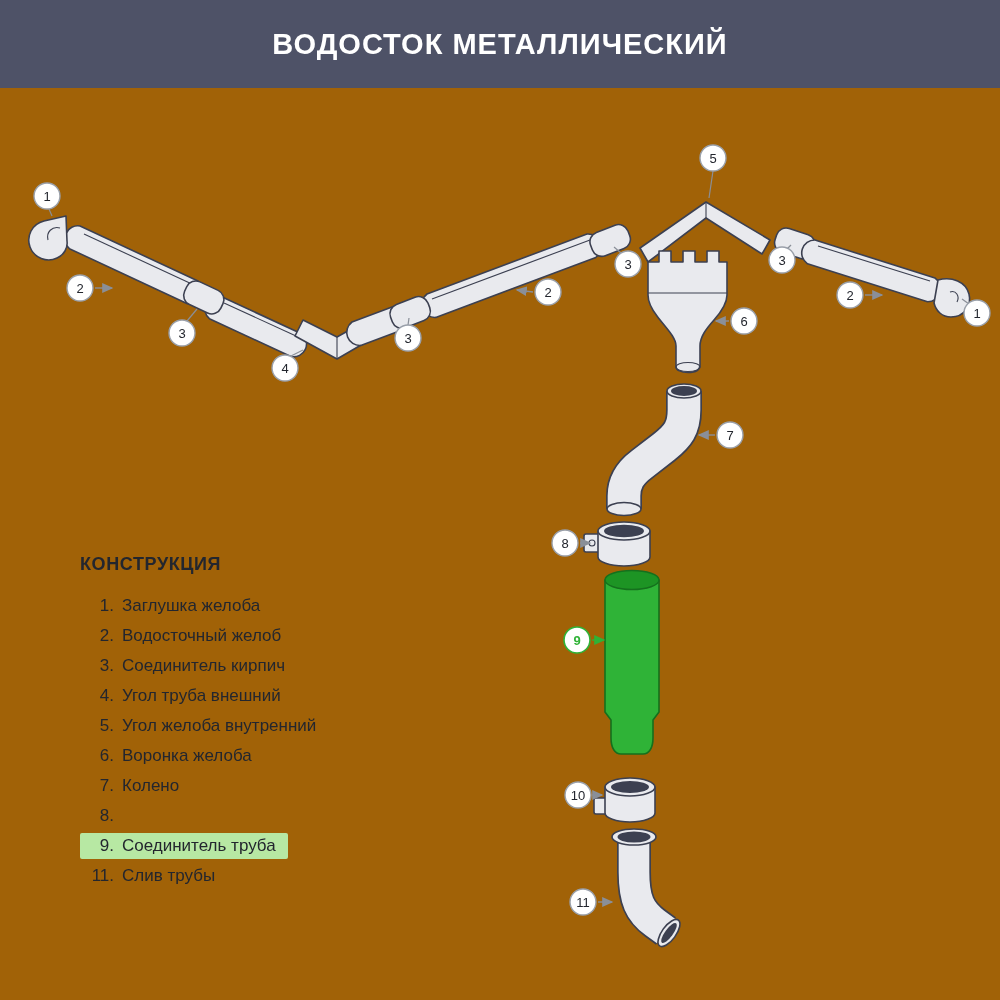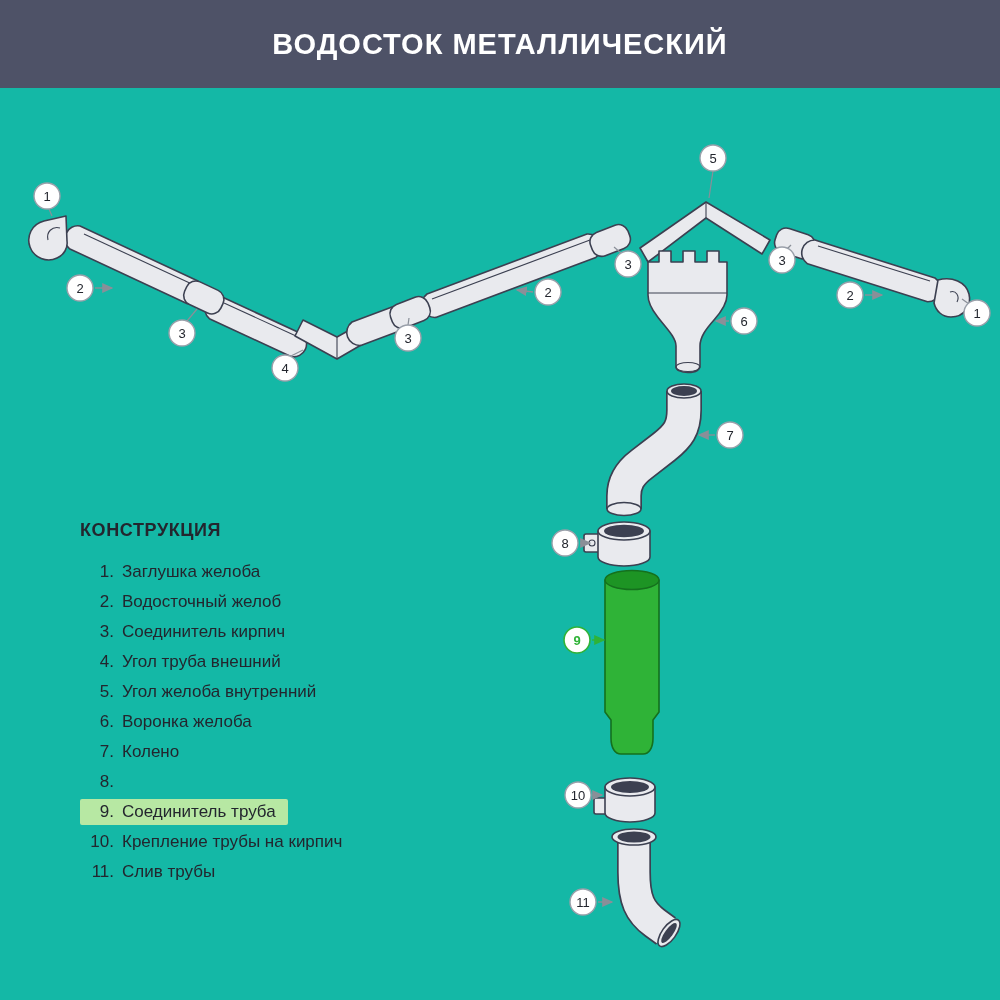--- a/index.html
+++ b/index.html
@@ -1,21 +1,21 @@
 <!DOCTYPE html>
 <html style="--header-bg: #4e5267; --header-text: #ffffff; --part-fill: #e9eaee; --part-stroke: #3c4051; --green: #2fb337; --green-dark: #1d9424; --green-stroke: #15701d; --highlight: #b7e8a3; --callout-stroke: #9aa0aa; --text: #23262e; --arrow: #8a8f98;"><head>
 <meta charset="utf-8">
 <style>
   * { margin:0; padding:0; box-sizing:border-box; }
   html,body { width:1000px; height:1000px; }
   body {
     font-family:"Liberation Sans", sans-serif;
     background:#ffffff; overflow:hidden;
   }
-  .page { position:relative; width:1000px; height:1000px; background:#14b8a6; }
+  .page { position:relative; width:1000px; height:1000px; background:#a16207; }
 
   .header {
     position:absolute; top:0; left:0; width:1000px; height:88px;
     background:var(--header-bg,#4e5267);
     display:flex; align-items:center; justify-content:center; z-index:3;
   }
   .header-title {
     color:var(--header-text,#ffffff); font-size:29px; font-weight:bold;
     letter-spacing:1px;
   }
@@ -39,21 +39,21 @@
     text-anchor:middle; font-family:"Liberation Sans", sans-serif;
   }
   .callout.green circle { stroke:var(--green,#2fb337); stroke-width:1.6; }
   .callout.green text { fill:var(--green,#2fb337); font-weight:bold; }
 
   .leader { stroke:var(--arrow,#8a8f98); stroke-width:1.2; fill:none; }
   .arrow { stroke:var(--arrow,#8a8f98); stroke-width:1.4; fill:none; marker-end:url(#ah); }
   .arrow.green-a { stroke:var(--green,#2fb337); marker-end:url(#ahg); }
 
   
-  .legend { position:absolute; left:80px; top:520px; width:440px; z-index:2; }
+  .legend { position:absolute; left:80px; top:554px; width:440px; z-index:2; }
   .legend-title {
     font-size:18px; font-weight:bold; color:var(--text,#23262e);
     letter-spacing:.6px; margin-bottom:16px;
   }
   .legend-list { display:flex; flex-direction:column; }
   .legend-item { display:flex; height:30px; align-items:center; }
   .li-inner {
     display:inline-flex; align-items:center; height:26px;
     padding:0 12px 0 0; border-radius:2px;
     font-size:17px; color:var(--text,#23262e);
@@ -322,26 +322,20 @@
           </span>
       </div>
       <div class="legend-item highlighted">
         <span class="li-inner">
             <span class="li-num">9.</span>
             <span>Соединитель труба</span>
           </span>
       </div>
       <div class="legend-item">
         <span class="li-inner">
-            <span class="li-num">10.</span>
-            <span>Крепление трубы на кирпич</span>
-          </span>
-      </div>
-      <div class="legend-item">
-        <span class="li-inner">
             <span class="li-num">11.</span>
             <span>Слив трубы</span>
           </span>
       </div>
     </div>
   </div>
 
 </div>
 
 </body></html>

